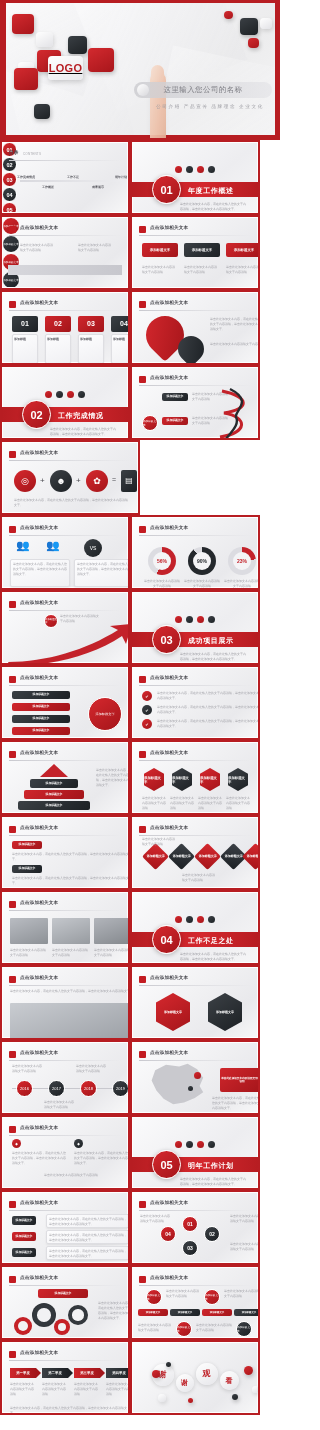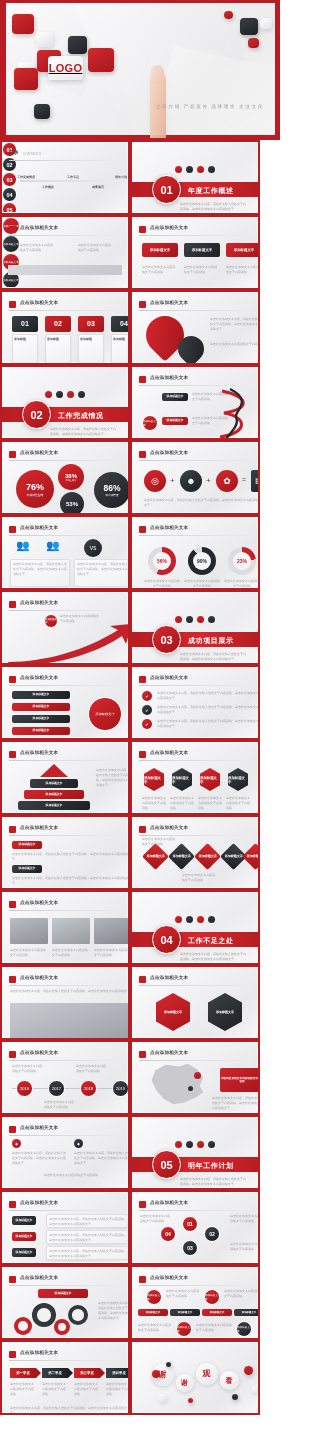--- a/index.html
+++ b/index.html
@@ -195,20 +195,23 @@
     <div class="sq light" style="left:260px;top:18px;width:12px;height:11px;"></div>
     <div class="sq red" style="left:248px;top:38px;width:11px;height:10px;"></div>
 
     <div class="logobox">
       <span>LOGO</span>
     </div>
 
     <div class="hand"></div>
 
 
+    <div class="hero-sub">
+      <span>这里输入您公司的名称</span>
+    </div>
 
     <div class="hero-meta">公司介绍  产品宣传  品牌理念  企业文化</div>
   </div>
 
   <div class="grid">
 
     <div class="row">
       <div class="slide">
         <div class="shead">
           <div class="ttl" style="left:0;">目录</div>
@@ -371,42 +374,20 @@
         <div class="txt" style="position:absolute;left:60px;top:25px;width:38px;">单击此处添加文本内容说明文字内容说明</div>
         <div class="txt" style="position:absolute;left:60px;top:49px;width:38px;">单击此处添加文本内容说明文字内容说明</div>
         <svg style="position:absolute;right:2px;top:20px;width:40px;height:54px;" viewBox="0 0 40 54">
           <path d="M6 4 C34 10,34 22,8 26 C32 30,32 46,4 50" stroke="#c3222a" stroke-width="3" fill="none"></path>
           <path d="M14 2 C38 14,18 24,20 30 C24 38,14 46,10 52" stroke="#25292d" stroke-width="2.4" fill="none"></path>
         </svg>
       </div>
     </div>
 
     <div class="row">
-      <div class="slide">
-        <div class="shead">
-          <div class="sq8"></div>
-          <div class="ttl">点击添加相关文本</div>
-          <div class="rule"></div>
-        </div>
-        <div class="circ red" style="position:absolute;left:14px;top:28px;width:38px;height:38px;">
-          <span style="font-size:9px;font-weight:bold;">76%</span>
-          <span style="font-size:2.8px;margin-top:1px;">总体销售业绩</span>
-        </div>
-        <div class="circ red" style="position:absolute;left:56px;top:22px;width:26px;height:26px;">
-          <span style="font-size:6px;font-weight:bold;">38%</span>
-          <span style="font-size:2.2px;">市场占有率</span>
-        </div>
-        <div class="circ dark" style="position:absolute;left:92px;top:30px;width:36px;height:36px;">
-          <span style="font-size:8.5px;font-weight:bold;">86%</span>
-          <span style="font-size:2.6px;">客户满意度</span>
-        </div>
-        <div class="circ dark" style="position:absolute;left:58px;top:50px;width:24px;height:24px;">
-          <span style="font-size:6px;font-weight:bold;">53%</span>
-        </div>
-      </div>
 
       <div class="slide">
         <div class="shead">
           <div class="sq8"></div>
           <div class="ttl">点击添加相关文本</div>
           <div class="rule"></div>
         </div>
         <div class="circ red" style="position:absolute;left:12px;top:28px;width:22px;height:22px;font-size:9px;">◎</div>
         <div style="position:absolute;left:38px;top:34px;font-size:8px;color:#4a4a50;">+</div>
         <div class="circ dark" style="position:absolute;left:48px;top:28px;width:22px;height:22px;font-size:9px;">☻</div>

